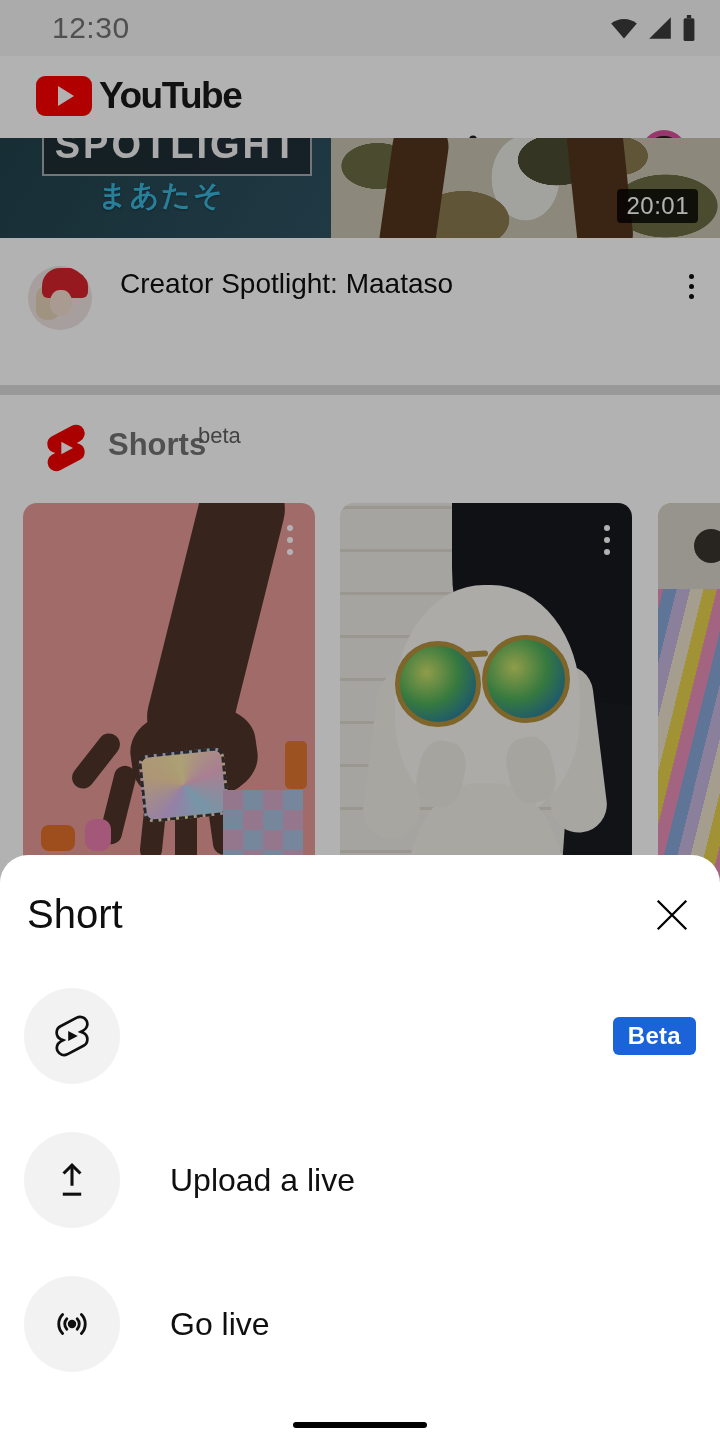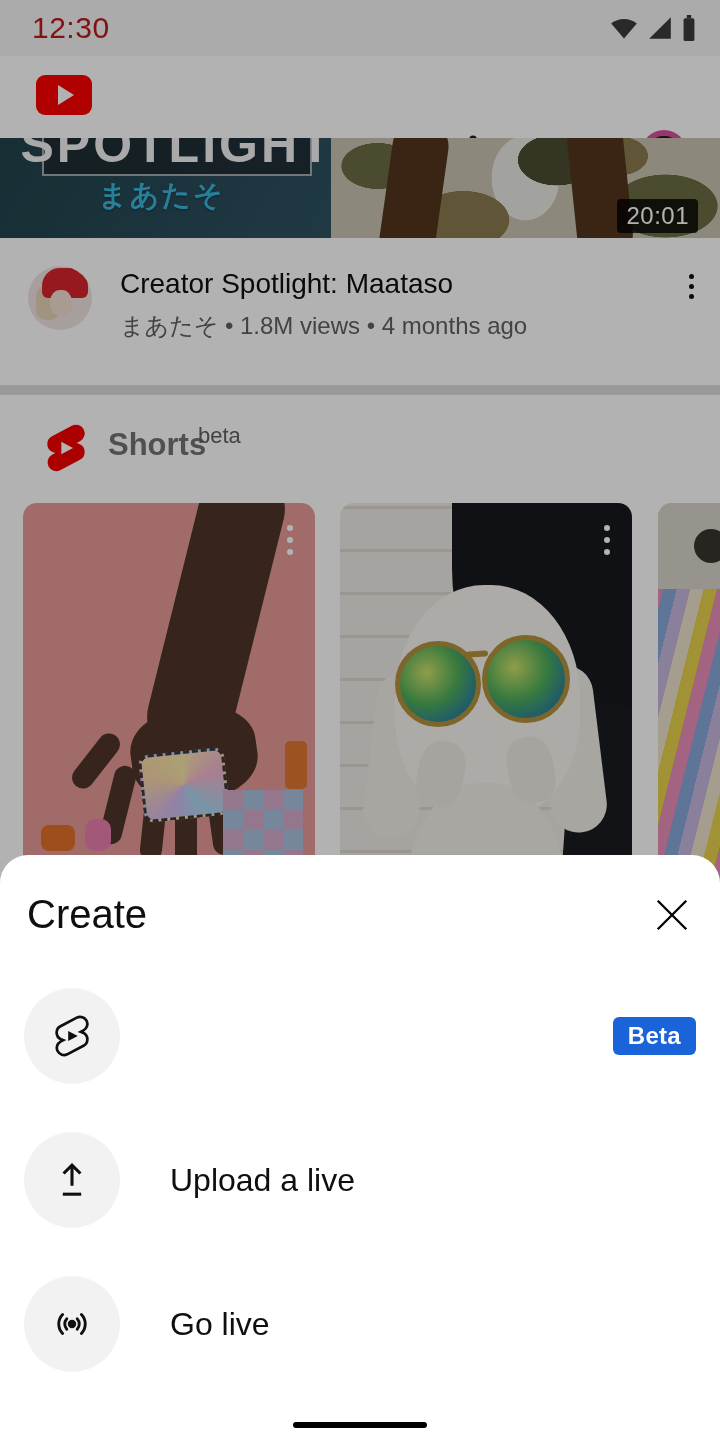--- a/index.html
+++ b/index.html
@@ -2,21 +2,21 @@
 <html><head>
 <meta charset="utf-8">
 <style>
   html,body{margin:0;padding:0;background:#444;}
   .phone{position:relative;width:720px;height:1440px;overflow:hidden;background:#fff;
          font-family:"Liberation Sans",sans-serif;-webkit-font-smoothing:antialiased;}
   
   .bg{position:absolute;inset:0;background:#fff;overflow:hidden;}
   .status-bar{position:absolute;top:0;left:0;right:0;height:56px;background:#f5f5f5;
               display:flex;align-items:center;}
-  .status-time{font-size:30px;color:#b91c1c;margin-left:32px;letter-spacing:.5px;}
+  .status-time{font-size:30px;color:#737373;margin-left:52px;letter-spacing:.5px;}
   .status-icons{position:absolute;right:24px;top:0;height:56px;display:flex;align-items:center;gap:9px;}
   .status-icons svg{display:block;}
   .app-header{position:absolute;top:56px;left:0;right:0;height:82px;background:#fff;}
   .yt-logo{position:absolute;left:36px;top:19px;display:flex;align-items:center;gap:7px;}
   .yt-logo-box{width:56px;height:40px;background:#fe0000;border-radius:9px;display:flex;align-items:center;justify-content:center;}
   .yt-logo-tri{width:0;height:0;border-left:16px solid #fff;border-top:10px solid transparent;border-bottom:10px solid transparent;margin-left:3px;}
   .yt-wordmark{font-size:37px;font-weight:700;letter-spacing:-1.5px;color:#191919;}
   .hdr-icon{position:absolute;top:76px;width:44px;height:44px;}
   .hdr-avatar{position:absolute;left:641px;top:74px;width:46px;height:46px;border-radius:50%;overflow:hidden;background:#d9509b;}
   .hdr-avatar .hair{position:absolute;left:8px;top:6px;width:30px;height:44px;background:#2a1c16;border-radius:14px;}
@@ -29,24 +29,24 @@
       radial-gradient(ellipse 60px 38px at 12% 28%,#6c6c45 60%,transparent 61%),
       radial-gradient(ellipse 76px 48px at 34% 82%,#8a7a50 60%,transparent 61%),
       radial-gradient(ellipse 64px 42px at 58% 22%,#4c4c33 60%,transparent 61%),
       radial-gradient(ellipse 86px 52px at 86% 68%,#6c6c45 60%,transparent 61%),
       radial-gradient(ellipse 48px 32px at 74% 18%,#8a7a50 60%,transparent 61%),
       radial-gradient(ellipse 56px 70px at 50% 40%,#e9e9e4 60%,transparent 61%);}
   .hair-streak{position:absolute;width:56px;height:150px;background:#54351d;border-radius:28px;}
   .spotlight-box{position:absolute;left:42px;top:-30px;width:266px;height:64px;
     background:rgba(30,40,46,.78);border:2px solid rgba(235,235,235,.65);
     display:flex;align-items:flex-end;justify-content:center;}
-  .spotlight-text{font-size:50px;font-weight:700;color:#f2f2f2;letter-spacing:3px;line-height:58px;}
+  .spotlight-text{font-size:38px;font-weight:700;color:#f2f2f2;letter-spacing:3px;line-height:58px;}
   .maataso-jp{position:absolute;left:98px;top:38px;font-size:29px;font-weight:700;color:#39b7dd;letter-spacing:2px;text-shadow:0 1px 2px rgba(0,0,0,.35);}
   .duration-badge{position:absolute;right:22px;top:51px;background:rgba(0,0,0,.78);color:#fff;
-    font-size:24px;padding:3px 9px;border-radius:4px;letter-spacing:.5px;margin-top:10px;}
+    font-size:24px;padding:3px 9px;border-radius:4px;letter-spacing:.5px;}
   .video-info{position:absolute;top:238px;left:0;right:0;height:147px;background:#fff;}
   .ch-avatar{position:absolute;left:28px;top:28px;width:64px;height:64px;border-radius:50%;overflow:hidden;background:#efe4e2;}
   .ch-avatar .beanie{position:absolute;left:14px;top:2px;width:46px;height:30px;background:#d8252e;border-radius:18px 18px 6px 6px;}
   .ch-avatar .hair2{position:absolute;left:8px;top:20px;width:24px;height:34px;background:#e5d3b8;border-radius:10px;}
   .ch-avatar .face2{position:absolute;left:22px;top:24px;width:22px;height:26px;background:#f3ded2;border-radius:45%;}
   .vid-title{position:absolute;left:120px;top:30px;font-size:28px;color:#0f0f0f;}
   .vid-byline{position:absolute;left:120px;top:72px;font-size:24px;color:#606060;}
   .kebab{display:flex;flex-direction:column;gap:5px;align-items:center;}
   .kebab i{width:5px;height:5px;border-radius:50%;background:#0f0f0f;display:block;}
   .vid-kebab{position:absolute;right:22px;top:32px;padding:4px;}
@@ -133,20 +133,21 @@
             <rect x="1" y="3" width="10" height="21" rx="1.5" fill="#3c3c3c"></rect>
           </svg>
       </span>
     </div>
 
     <div class="app-header">
       <div class="yt-logo">
         <span class="yt-logo-box">
             <span class="yt-logo-tri"></span>
           </span>
+        <span class="yt-wordmark">YouTube</span>
       </div>
       <svg class="hdr-icon" style="left:356px" viewBox="0 0 24 24" fill="none" stroke="#1f1f1f" stroke-width="1.6">
         <path d="M4.5 6h15v12h-7"></path>
         <path d="M4.5 13.5a5 5 0 0 1 5 5"></path>
         <path d="M4.5 16.8a1.8 1.8 0 0 1 1.8 1.8" stroke-width="2.4"></path>
       </svg>
       <svg class="hdr-icon" style="left:451px" viewBox="0 0 24 24" fill="none" stroke="#1f1f1f" stroke-width="1.5">
         <path d="M12 4.2c-3 0-4.8 2.3-4.8 5.3v4.6L5.5 16.4h13l-1.7-2.3V9.5c0-3-1.8-5.3-4.8-5.3Z" stroke-linejoin="round"></path>
         <path d="M10.7 3.9a1.3 1.3 0 0 1 2.6 0"></path>
         <path d="M10.6 18.6h2.8L12 20.2Z" fill="#1f1f1f" stroke="none"></path>
@@ -174,21 +175,20 @@
       <span class="duration-badge">20:01</span>
     </div>
 
     <div class="video-info">
       <div class="ch-avatar">
         <span class="hair2"></span>
           <span class="beanie"></span>
           <span class="face2"></span>
       </div>
       <span class="vid-title">Creator Spotlight: Maataso</span>
-      <span class="vid-byline">まあたそ • 1.8M views • 4 months ago</span>
       <span class="kebab vid-kebab">
           <i></i>
           <i></i>
           <i></i>
         </span>
     </div>
 
     <div class="section-divider"></div>
 
     <div class="shorts-head">
@@ -241,21 +241,21 @@
       <div class="s-thumb t3">
         <div class="ceiling"></div>
           <div class="hole"></div>
       </div>
     </div>
   </div>
 
   <div class="scrim"></div>
 
   <div class="sheet">
-    <span class="sheet-title">Create</span>
+    <span class="sheet-title">Short</span>
     <svg class="sheet-close" viewBox="0 0 24 24" fill="none" stroke="#030303" stroke-width="1.5">
       <path d="M3 3l18 18M21 3 3 21"></path>
     </svg>
 
     <div class="sheet-row row1">
       <span class="row-circle">
         <svg width="46" height="46" viewBox="0 0 24 24">
           <path fill="none" stroke="#0f0f0f" stroke-width="1.4" d="M17.77 10.32l-1.2-.5L18 9.06a3.74 3.74 0 0 0-3.5-6.62L6 6.94a3.74 3.74 0 0 0 .23 6.74l1.2.49L6 14.93a3.75 3.75 0 0 0 3.5 6.63l8.5-4.5a3.74 3.74 0 0 0-.23-6.74Z"></path>
           <path fill="#0f0f0f" d="M10 14.65v-5.3L15 12l-5 2.65Z"></path>
         </svg>

